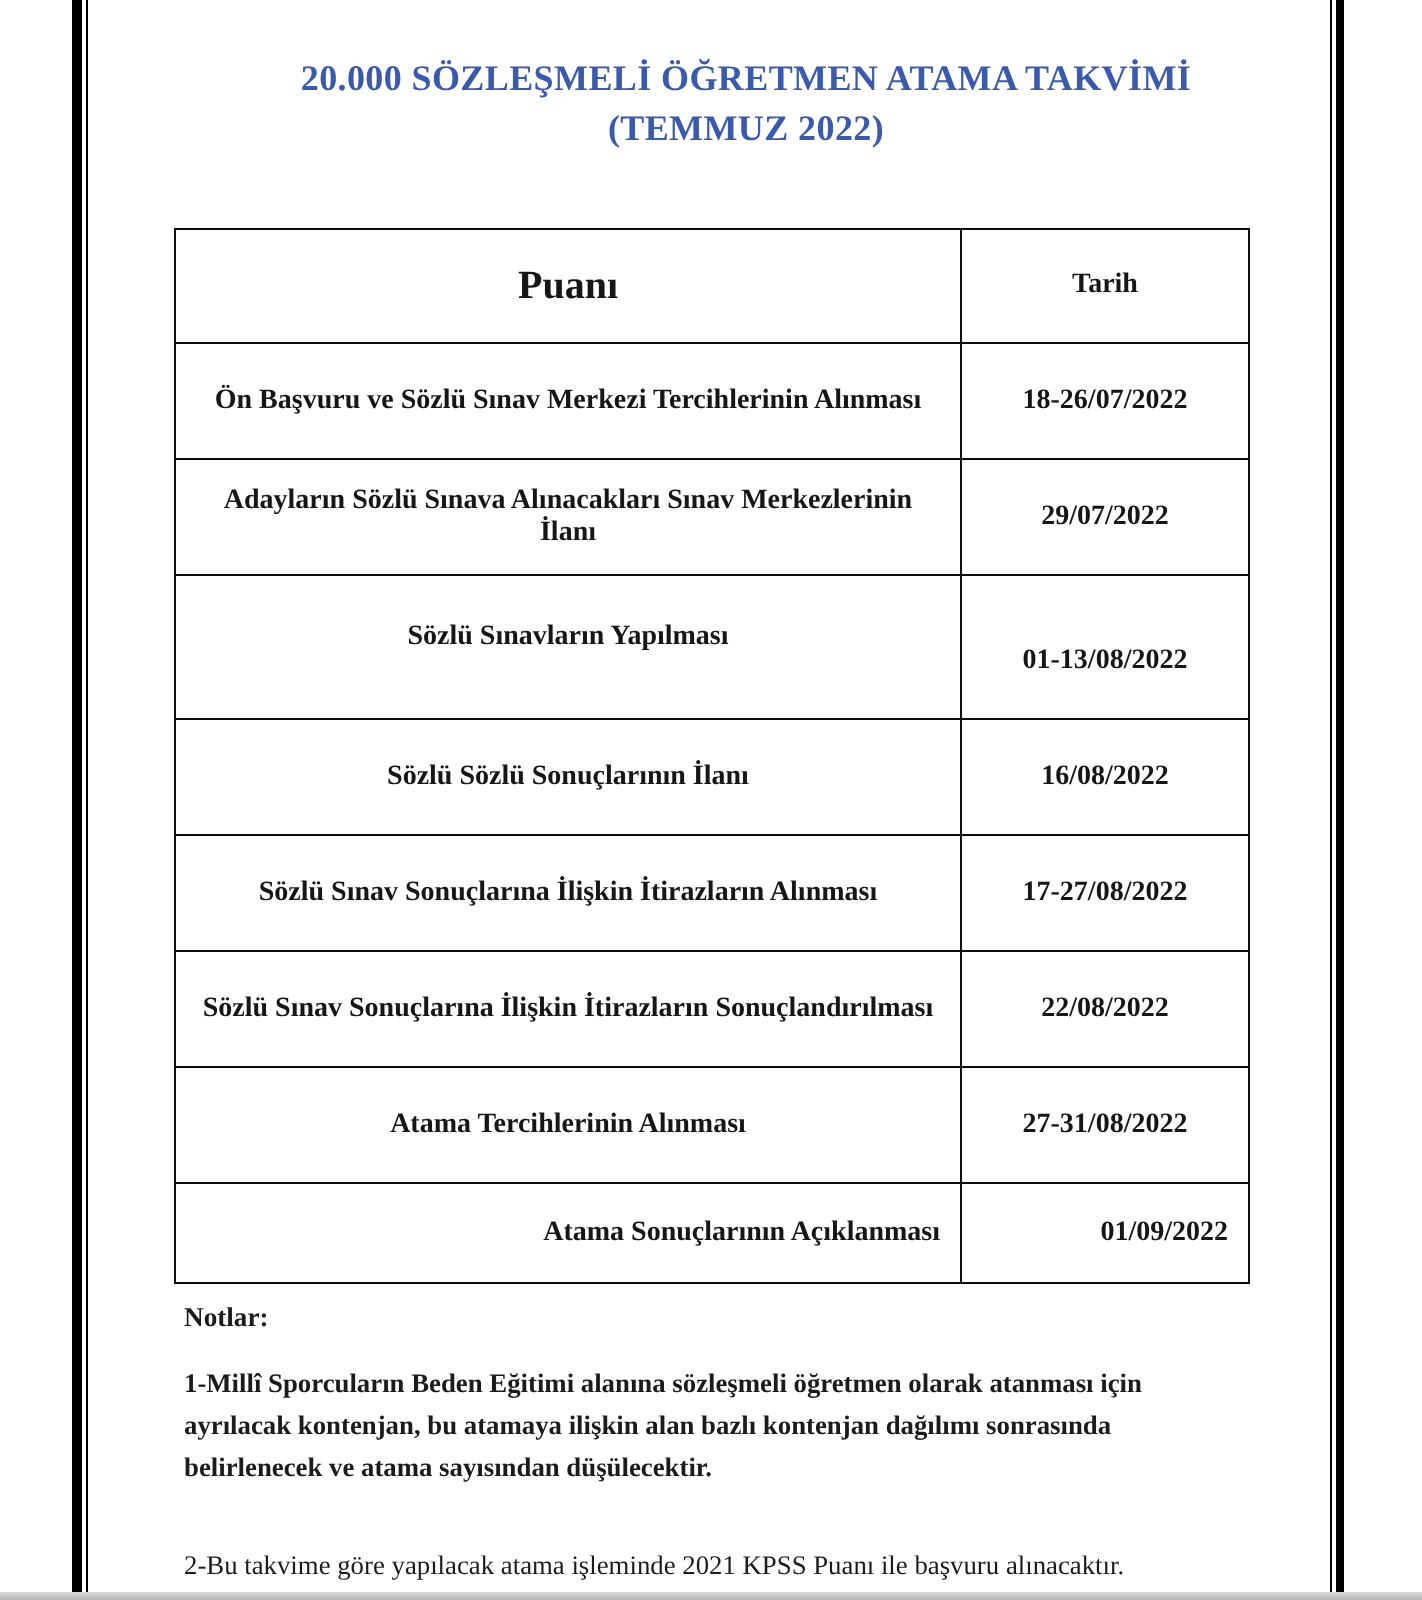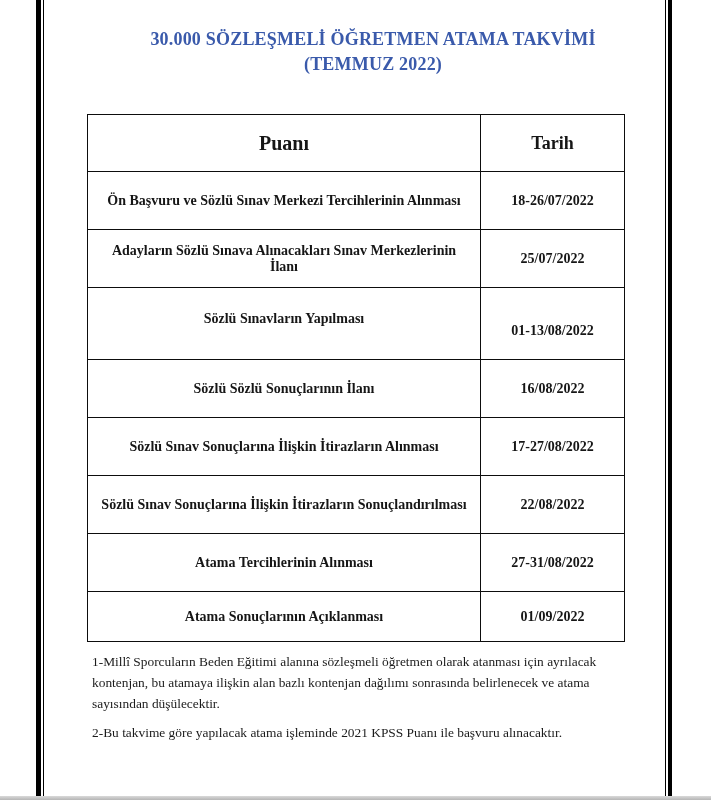--- a/index.html
+++ b/index.html
@@ -35,68 +35,68 @@
   table.schedule col.c1{width:393px;}
   table.schedule col.c2{width:144px;}
   table.schedule td,table.schedule th{
     border:1.5px solid #0d0d0d;
     text-align:center;vertical-align:middle;
     padding:2px 10px;
     font-weight:bold;
   }
   tr.head-row th{height:52px;}
   th.h-islem{font-size:20px;}
-  th.h-tarih{font-size:18px;}
+  th.h-tarih{font-size:14px;}
   tr.body-row td{height:53px;font-size:14px;}
-  tr.body-row:last-child td{height:45px;}
+  tr.body-row:last-child td{height:45px;text-align:right;}
   
   tr.row-offset td.c-islem{padding-bottom:12px;font-family:Liberation Serif, serif;}
   tr.row-offset td.c-tarih{padding-top:16px;}
 
   
   .notes{
     position:absolute;left:92px;top:651px;width:508px;
     font-size:13.4px;color:#1b1b1b;
   }
   .notes-heading{font-weight:bold;font-size:13.6px;}
   .note-item{margin:0;line-height:21px;}
-  .note-1{}
-  .note-2{margin-top:8px;}
+  .note-1{margin-top:14px;font-weight:bold;}
+  .note-2{margin-top:28px;}
 </style>
 </head>
 <body>
 
 <div class="edge edge-left-thick"></div>
 <div class="edge edge-left-thin"></div>
 <div class="edge edge-right-thin"></div>
 <div class="edge edge-right-thick"></div>
 <div class="bottom-strip"></div>
 
 <div class="doc-title">
-  <div>30.000 SÖZLEŞMELİ ÖĞRETMEN ATAMA TAKVİMİ</div>
+  <div>20.000 SÖZLEŞMELİ ÖĞRETMEN ATAMA TAKVİMİ</div>
   <div>(TEMMUZ 2022)</div>
 </div>
 
 <table class="schedule">
   <colgroup>
       <col class="c1">
       <col class="c2">
     </colgroup>
   <tbody>
     <tr class="head-row">
       <th class="h-islem">Puanı</th>
       <th class="h-tarih">Tarih</th>
     </tr>
     <tr class="body-row">
       <td class="c-islem">Ön Başvuru ve Sözlü Sınav Merkezi Tercihlerinin Alınması</td>
       <td class="c-tarih">18-26/07/2022</td>
     </tr>
     <tr class="body-row">
       <td class="c-islem">Adayların Sözlü Sınava Alınacakları Sınav Merkezlerinin İlanı</td>
-      <td class="c-tarih">25/07/2022</td>
+      <td class="c-tarih">29/07/2022</td>
     </tr>
     <tr class="body-row row-offset">
       <td class="c-islem">Sözlü Sınavların Yapılması</td>
       <td class="c-tarih">01-13/08/2022</td>
     </tr>
     <tr class="body-row">
       <td class="c-islem">Sözlü Sözlü Sonuçlarının İlanı</td>
       <td class="c-tarih">16/08/2022</td>
     </tr>
     <tr class="body-row">
@@ -112,15 +112,16 @@
       <td class="c-tarih">27-31/08/2022</td>
     </tr>
     <tr class="body-row">
       <td class="c-islem">Atama Sonuçlarının Açıklanması</td>
       <td class="c-tarih">01/09/2022</td>
     </tr>
   </tbody>
 </table>
 
 <div class="notes">
+  <div class="notes-heading">Notlar:</div>
   <p class="note-item note-1">1-Millî Sporcuların Beden Eğitimi alanına sözleşmeli öğretmen olarak atanması için ayrılacak kontenjan, bu atamaya ilişkin alan bazlı kontenjan dağılımı sonrasında belirlenecek ve atama sayısından düşülecektir.</p>
   <p class="note-item note-2">2-Bu takvime göre yapılacak atama işleminde 2021 KPSS Puanı ile başvuru alınacaktır.</p>
 </div>
 
 </body></html>

